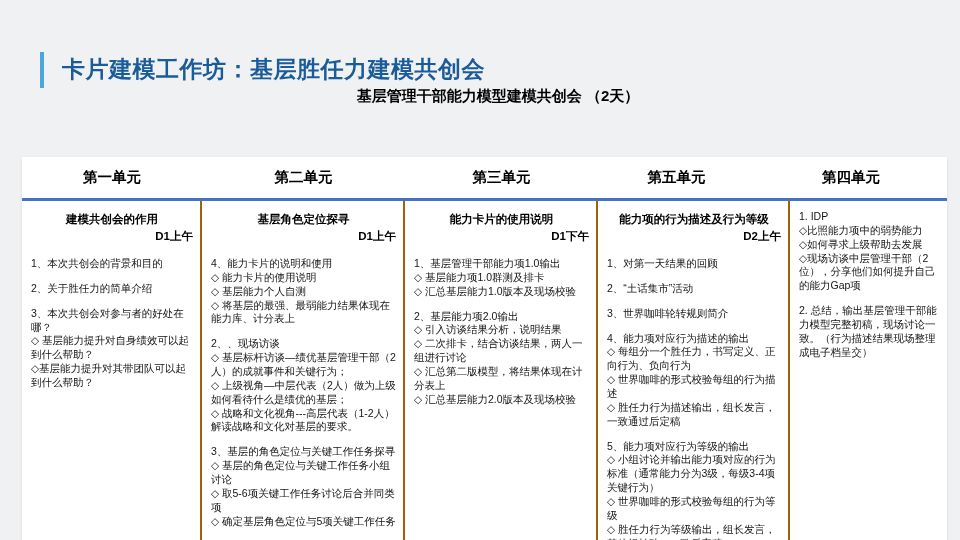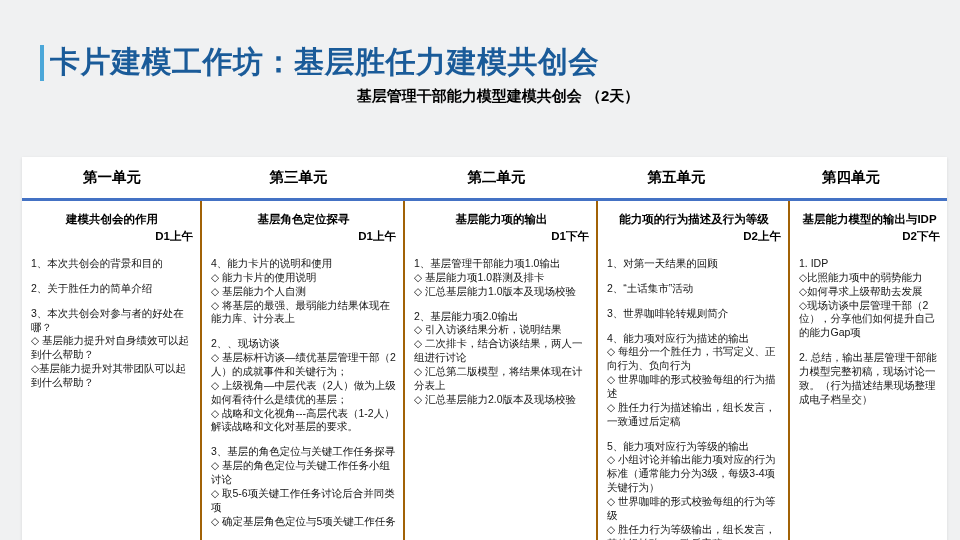--- a/index.html
+++ b/index.html
@@ -13,22 +13,22 @@
   .title-row{
     position:absolute;left:40px;top:42px;
     display:flex;align-items:center;
   }
   .accent-bar{
     width:4px;height:36px;
     background:#4BA7D9;
     margin-right:6px;flex:0 0 auto;
   }
   .slide-title{
-    margin:0;
-    font-size:30px;font-weight:bold;
+    margin:12px;
+    font-size:23px;font-weight:bold;
     color:#1A5B99;
     letter-spacing:0.5px;
     white-space:nowrap;
   }
   .subtitle{
     position:absolute;top:87px;left:0;right:0;
     text-align:center;padding-left:36px;
     font-size:15px;font-weight:bold;color:#000;
   }
   .card{
@@ -78,22 +78,22 @@
   <div class="accent-bar"></div>
   <h1 class="slide-title">卡片建模工作坊：基层胜任力建模共创会</h1>
 </div>
 
 <div class="subtitle">基层管理干部能力模型建模共创会 （2天）</div>
 
 <div class="card">
 
   <div class="head-row">
     <div class="hcell c1">第一单元</div>
+    <div class="hcell c2">第二单元</div>
     <div class="hcell c3">第三单元</div>
-    <div class="hcell c2">第二单元</div>
     <div class="hcell c5">第五单元</div>
     <div class="hcell c4">第四单元</div>
   </div>
 
   <div class="hline"></div>
 
   <div class="body-row">
 
     <div class="col c1">
       <div class="col-title">
@@ -121,21 +121,21 @@
 ◇ 上级视角—中层代表（2人）做为上级如何看待什么是绩优的基层；
 ◇  战略和文化视角---高层代表（1-2人）解读战略和文化对基层的要求。</div>
       <div class="block">3、基层的角色定位与关键工作任务探寻
 ◇ 基层的角色定位与关键工作任务小组讨论
 ◇ 取5-6项关键工作任务讨论后合并同类项
 ◇  确定基层角色定位与5项关键工作任务</div>
     </div>
 
     <div class="col c3">
       <div class="col-title">
-        <div>基层能力项的输出</div>
+        <div>能力卡片的使用说明</div>
         <div class="session">D1下午</div>
       </div>
       <div class="block">1、基层管理干部能力项1.0输出
 ◇ 基层能力项1.0群测及排卡
 ◇ 汇总基层能力1.0版本及现场校验</div>
       <div class="block">2、基层能力项2.0输出
 ◇  引入访谈结果分析，说明结果
 ◇  二次排卡，结合访谈结果，两人一组进行讨论
 ◇  汇总第二版模型，将结果体现在计分表上
 ◇  汇总基层能力2.0版本及现场校验</div>
@@ -153,24 +153,20 @@
 ◇  每组分一个胜任力，书写定义、正向行为、负向行为
 ◇  世界咖啡的形式校验每组的行为描述
 ◇  胜任力行为描述输出，组长发言，一致通过后定稿</div>
       <div class="block">5、能力项对应行为等级的输出
 ◇  小组讨论并输出能力项对应的行为标准（通常能力分为3级，每级3-4项关键行为）
 ◇  世界咖啡的形式校验每组的行为等级
 ◇  胜任力行为等级输出，组长发言，其他组拍砖，一致后定稿</div>
     </div>
 
     <div class="col c5">
-      <div class="col-title">
-        <div>基层能力模型的输出与IDP</div>
-        <div class="session">D2下午</div>
-      </div>
       <div class="block">1. IDP
 ◇比照能力项中的弱势能力
 ◇如何寻求上级帮助去发展
 ◇现场访谈中层管理干部（2位），分享他们如何提升自己的能力Gap项</div>
       <div class="block">2. 总结，输出基层管理干部能力模型完整初稿，现场讨论一致。（行为描述结果现场整理成电子档呈交）</div>
     </div>
 
   </div>
 
   <div class="footer-space"></div>

